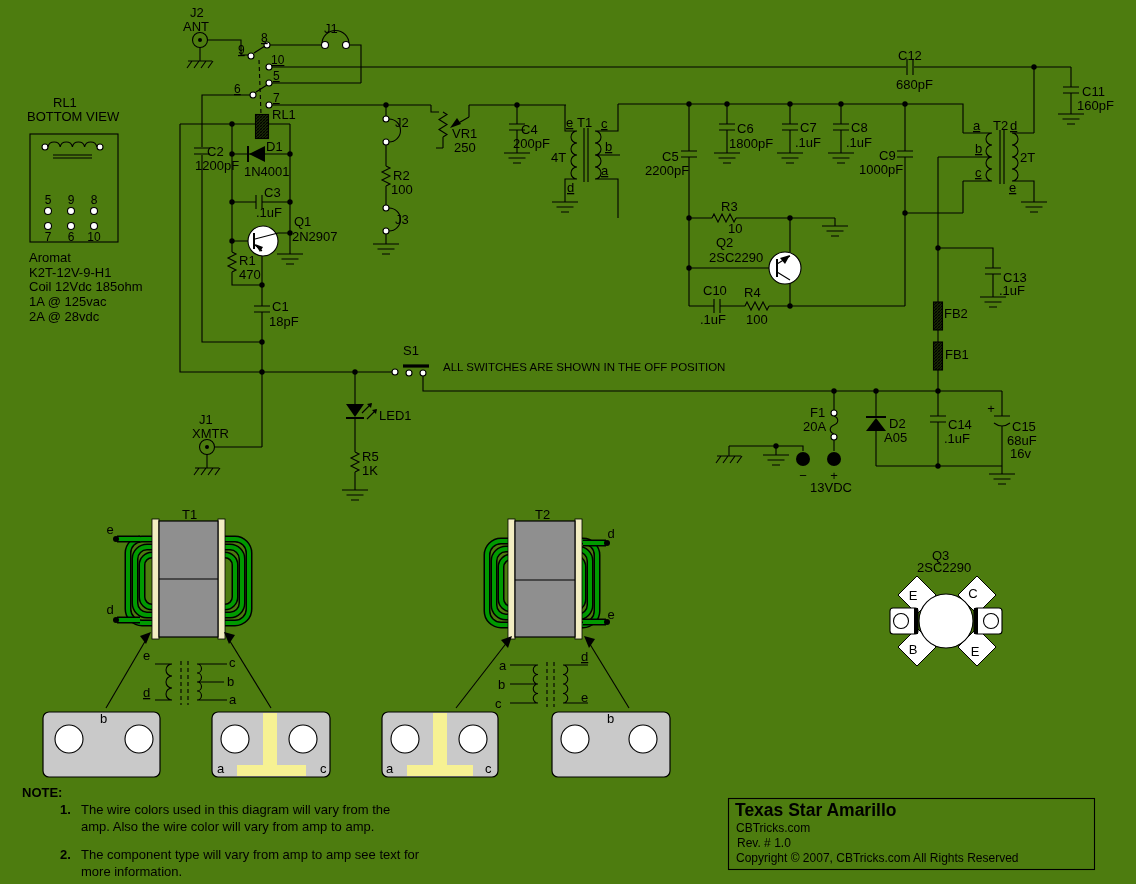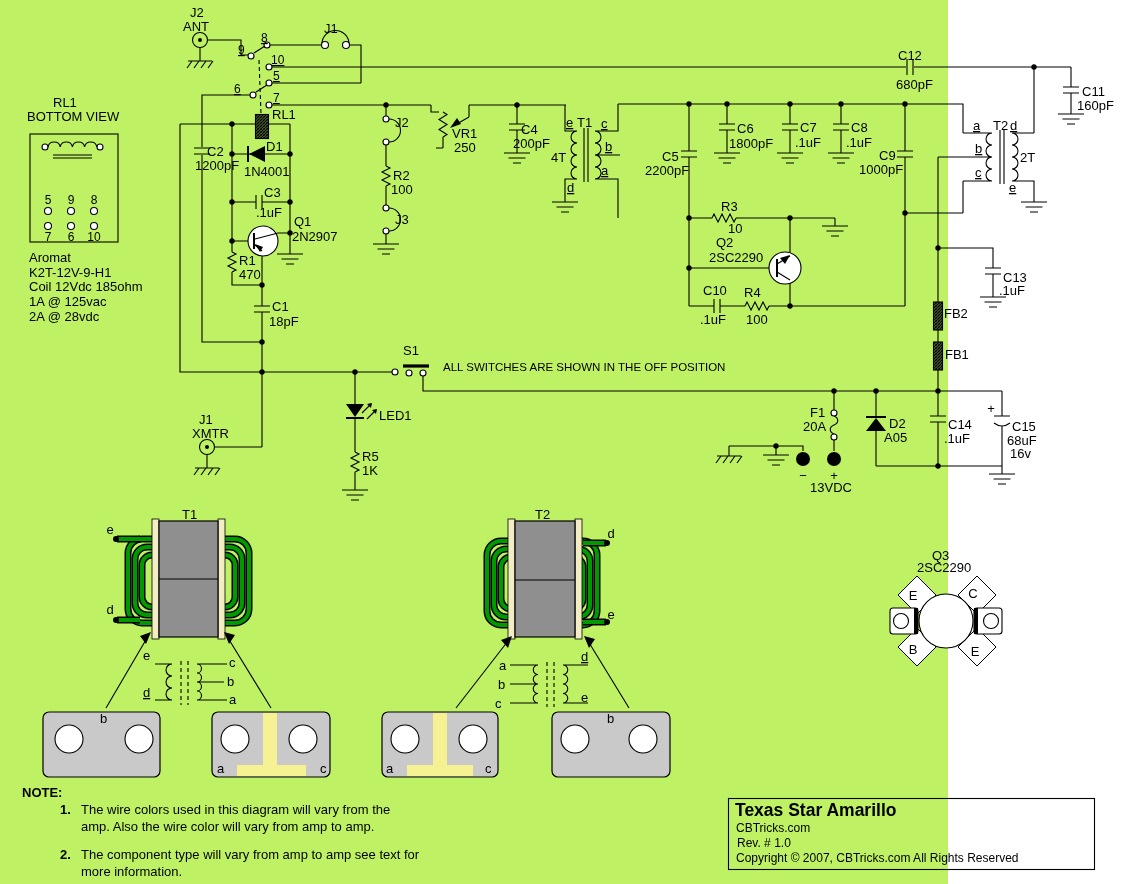--- a/index.html
+++ b/index.html
@@ -1,16 +1,16 @@
 <!DOCTYPE html>
 <html><head>
 <meta charset="utf-8">
 <style>
   html,body{margin:0;padding:0;background:#fff;}
-  #stage{position:relative;width:948px;height:884px;background:#bef264;font-family:"Liberation Sans",sans-serif;}
+  #stage{position:relative;width:1136px;height:884px;background:#4d7c0f;font-family:"Liberation Sans",sans-serif;}
   svg{position:absolute;left:0;top:0;}
   path,rect,circle,ellipse,line{stroke:#000;fill:none;stroke-width:1.1;}
   .f{fill:#000;stroke:none;}
   .wf{fill:#fff;stroke:#000;}
   .ht{fill:url(#ht);stroke:#000;}
   .gray{fill:#8f8f8f;stroke:#000;stroke-width:1.2;}
   .lug{fill:#c9c9c9;stroke:#000;stroke-width:1.2;}
   .cream{fill:#f2edc2;stroke:#000;stroke-width:0.8;}
   .yel{fill:#f6f193;stroke:none;}
   .gB{stroke:#000;stroke-width:7;fill:none;}

